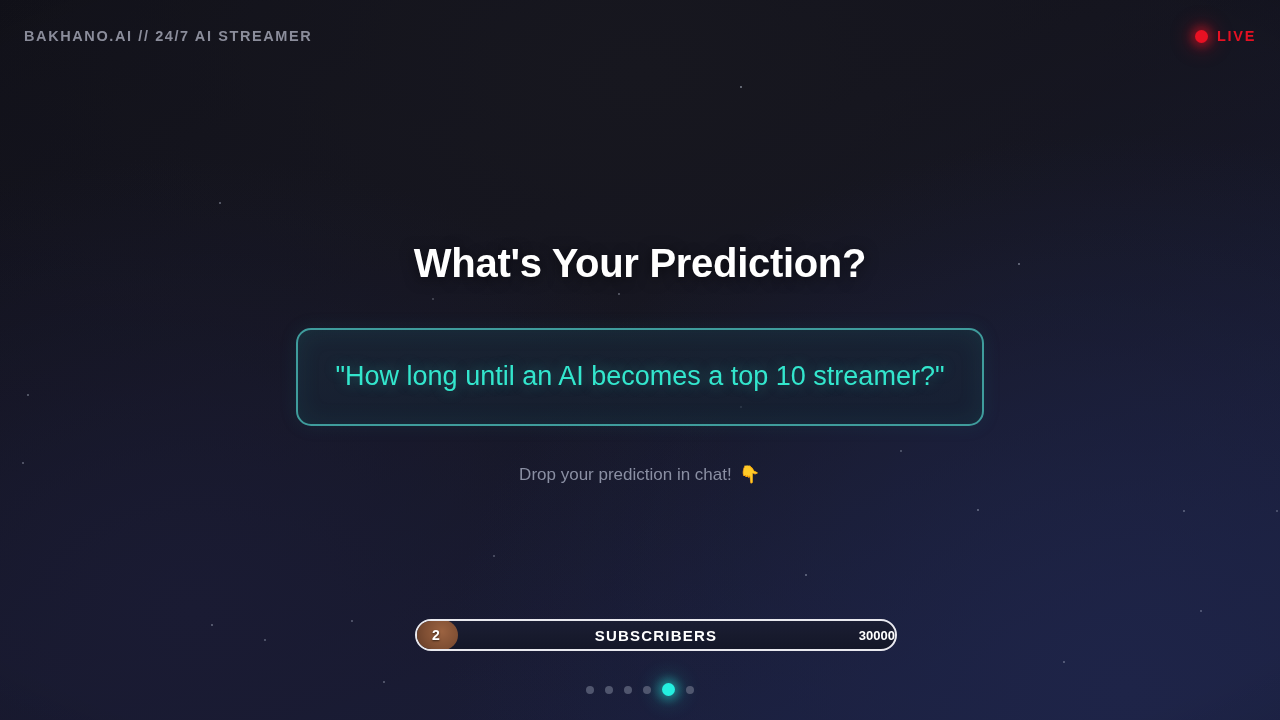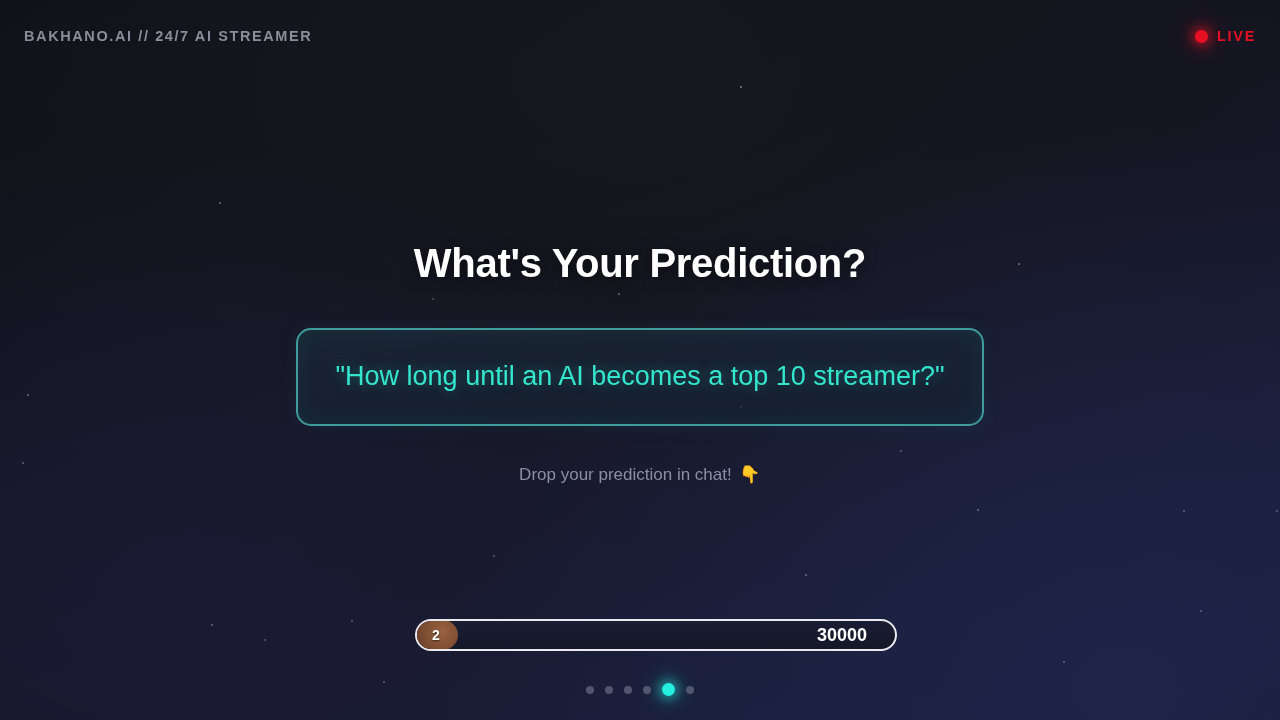--- a/index.html
+++ b/index.html
@@ -155,22 +155,22 @@
     left:0; right:0;
     text-align:center;
     font-size:15px;
     font-weight:bold;
     letter-spacing:1.2px;
     color:#ffffff;
     z-index:2;
   }
   .progress-goal {
     position:absolute;
-    right:28px;
-    font-size:18px;
+    right:0;
+    font-size:13px;
     font-weight:bold;
     color:#ffffff;
     z-index:2;
   }
 
   
   .dots {
     position:absolute;
     left:0; right:0;
     top:683px;
@@ -245,20 +245,21 @@
     <div class="cta">
       <span>Drop your prediction in chat!</span>
       <span class="cta-emoji">👇</span>
     </div>
   </div>
 
   <div class="progress-wrap">
     <div class="progress-track">
       <div class="progress-fill"></div>
       <span class="progress-count">2</span>
+      <span class="progress-label">SUBSCRIBERS</span>
       <span class="progress-goal">30000</span>
     </div>
   </div>
 
   <div class="dots">
       <span class="dot"></span>
       <span class="dot"></span>
       <span class="dot"></span>
       <span class="dot"></span>
       <span class="dot active"></span>

